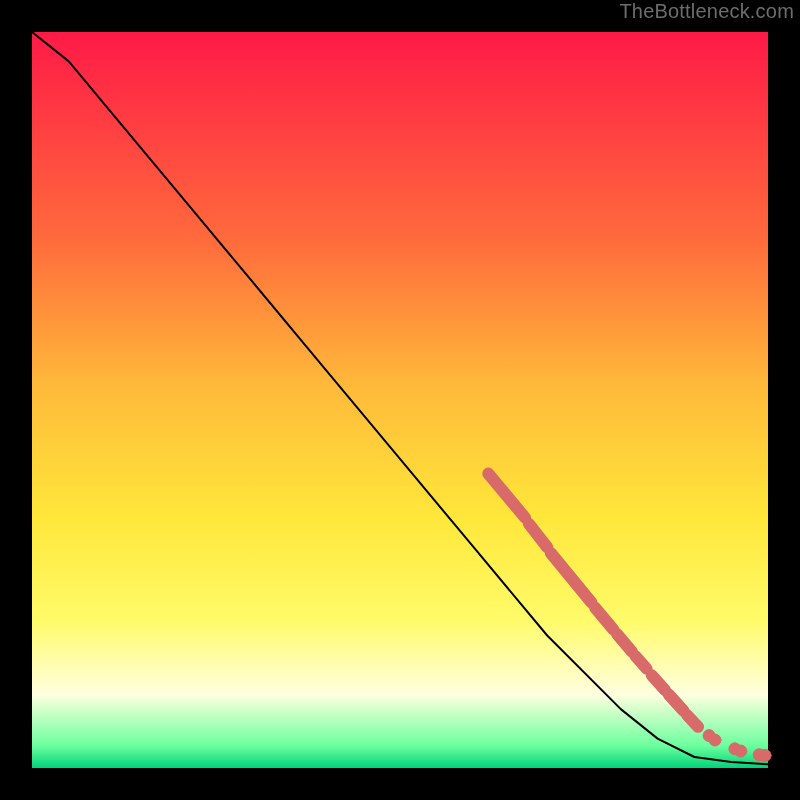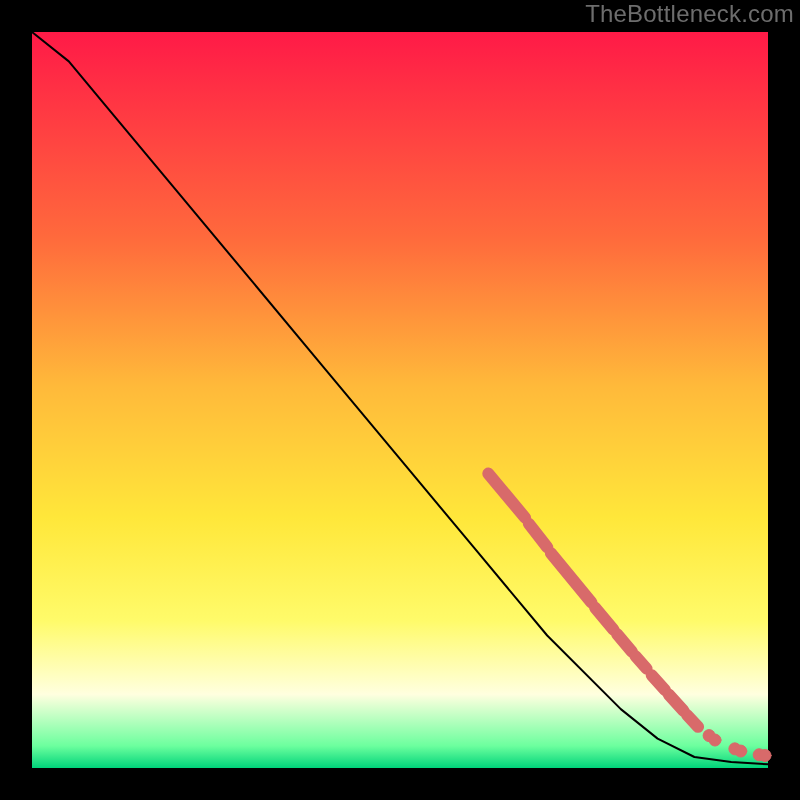--- a/index.html
+++ b/index.html
@@ -28,21 +28,21 @@
       #ffffdf 90%,
       #6cff9e 97%,
       #00d37a 100%
     );
   }
   .watermark {
     position: absolute;
     top: 0;
     right: 6px;
     color: #6d6d6d;
-    font-size: 24px;
+    font-size: 20px;
     font-weight: 400;
     letter-spacing: 0.2px;
     pointer-events: none;
     user-select: none;
   }
   svg.plot {
     position: absolute;
     left: 0;
     top: 0;
     width: 736px;

